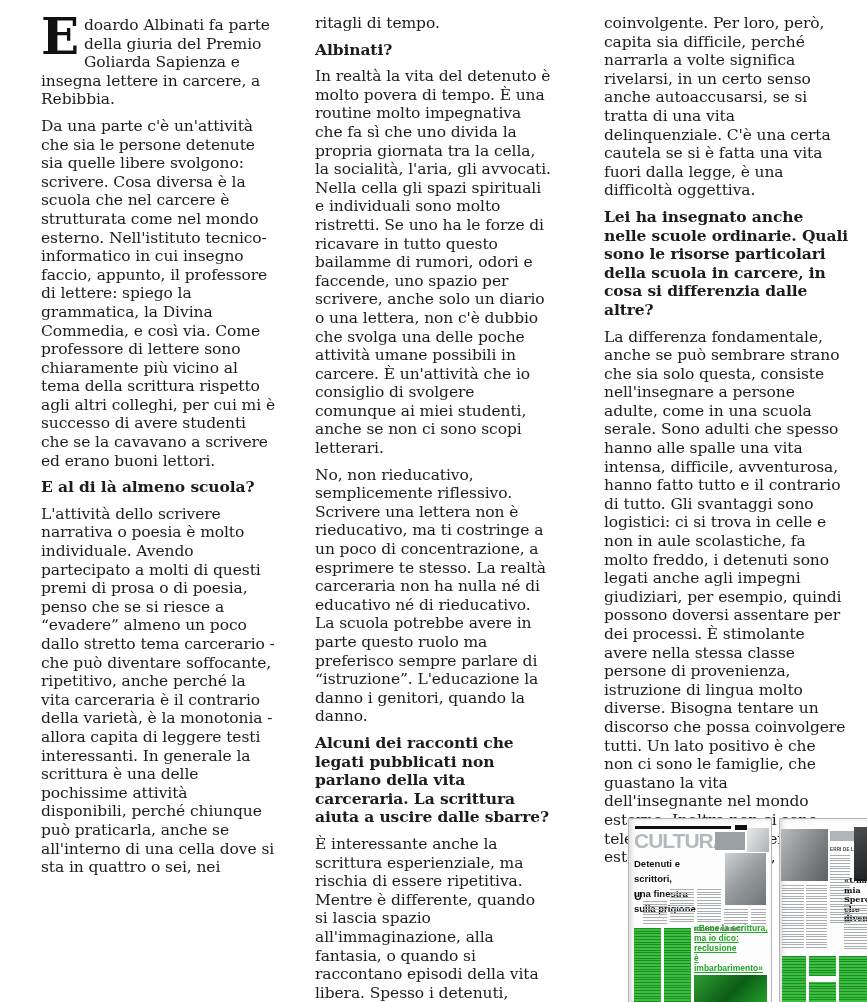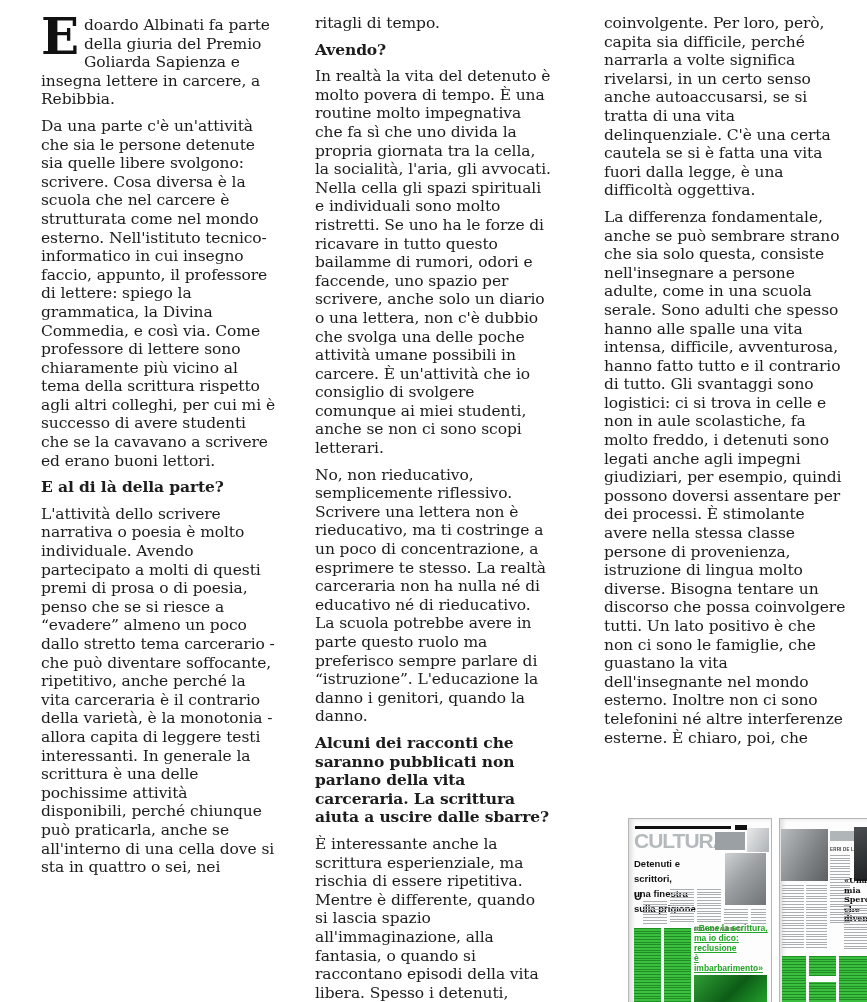--- a/index.html
+++ b/index.html
@@ -64,35 +64,36 @@
   .rule{background:#111;}
 </style>
 </head>
 <body>
 
 <div class="col" id="col1">
   <p class="body-text">
     <span class="dropcap">E</span><span>doardo Albinati fa parte della giuria del </span><span class="ital">Premio Goliarda Sapienza</span><span> e insegna lettere in carcere, a Rebibbia.</span>
   </p>
   <p class="body-text">Da una parte c'è un'attività che sia le persone detenute sia quelle libere svolgono: scrivere. Cosa diversa è la scuola che nel carcere è strutturata come nel mondo esterno. Nell'istituto tecnico-informatico in cui insegno faccio, appunto, il professore di lettere: spiego la grammatica, la Divina Commedia, e così via. Come professore di lettere sono chiaramente più vicino al tema della scrittura rispetto agli altri colleghi, per cui mi è successo di avere studenti che se la cavavano a scrivere ed erano buoni lettori.</p>
-  <p class="body-text question">E al di là della parte?</p>
+  <p class="body-text question">E al di là almeno scuola?</p>
   <p class="body-text">L'attività dello scrivere narrativa o poesia è molto individuale. Avendo partecipato a molti di questi premi di prosa o di poesia, penso che se si riesce a “evadere” almeno un poco dallo stretto tema carcerario - che può diventare soffocante, ripetitivo, anche perché la vita carceraria è il contrario della varietà, è la monotonia - allora capita di leggere testi interessanti. In generale la scrittura è una delle pochissime attività disponibili, perché chiunque può praticarla, anche se all'interno di una cella dove si sta in quattro o sei, nei</p>
 </div>
 
 <div class="col" id="col2">
   <p class="body-text">ritagli di tempo.</p>
-  <p class="body-text question">Avendo?</p>
+  <p class="body-text question">Albinati?</p>
   <p class="body-text">In realtà la vita del detenuto è molto povera di tempo. È una routine molto impegnativa che fa sì che uno divida la propria giornata tra la cella, la socialità, l'aria, gli avvocati. Nella cella gli spazi spirituali e individuali sono molto ristretti. Se uno ha le forze di ricavare in tutto questo bailamme di rumori, odori e faccende, uno spazio per scrivere, anche solo un diario o una lettera, non c'è dubbio che svolga una delle poche attività umane possibili in carcere. È un'attività che io consiglio di svolgere comunque ai miei studenti, anche se non ci sono scopi letterari.</p>
   <p class="body-text">No, non rieducativo, semplicemente riflessivo. Scrivere una lettera non è rieducativo, ma ti costringe a un poco di concentrazione, a esprimere te stesso. La realtà carceraria non ha nulla né di educativo né di rieducativo. La scuola potrebbe avere in parte questo ruolo ma preferisco sempre parlare di “istruzione”. L'educazione la danno i genitori, quando la danno.</p>
-  <p class="body-text question">Alcuni dei racconti che saranno pubblicati non parlano della vita carceraria. La scrittura aiuta a uscire dalle sbarre?</p>
+  <p class="body-text question">Alcuni dei racconti che legati pubblicati non parlano della vita carceraria. La scrittura aiuta a uscire dalle sbarre?</p>
   <p class="body-text">È interessante anche la scrittura esperienziale, ma rischia di essere ripetitiva. Mentre è differente, quando si lascia spazio all'immaginazione, alla fantasia, o quando si raccontano episodi della vita libera. Spesso i detenuti, prima di essere carcerati, hanno vissuto una vita spericolata, se riescono a raccontarla può essere</p>
 </div>
 
 <div class="col" id="col3">
   <p class="body-text">coinvolgente. Per loro, però, capita sia difficile, perché narrarla a volte significa rivelarsi, in un certo senso anche autoaccusarsi, se si tratta di una vita delinquenziale. C'è una certa cautela se si è fatta una vita fuori dalla legge, è una difficoltà oggettiva.</p>
+  <p class="body-text question">Lei ha insegnato anche nelle scuole ordinarie. Quali sono le risorse particolari della scuola in carcere, in cosa si differenzia dalle altre?</p>
   <p class="body-text">La differenza fondamentale, anche se può sembrare strano che sia solo questa, consiste nell'insegnare a persone adulte, come in una scuola serale. Sono adulti che spesso hanno alle spalle una vita intensa, difficile, avventurosa, hanno fatto tutto e il contrario di tutto. Gli svantaggi sono logistici: ci si trova in celle e non in aule scolastiche, fa molto freddo, i detenuti sono legati anche agli impegni giudiziari, per esempio, quindi possono doversi assentare per dei processi. È stimolante avere nella stessa classe persone di provenienza, istruzione di lingua molto diverse. Bisogna tentare un discorso che possa coinvolgere tutti. Un lato positivo è che non ci sono le famiglie, che guastano la vita dell'insegnante nel mondo esterno. Inoltre non ci sono telefonini né altre interferenze esterne. È chiaro, poi, che</p>
 </div>
 
 <div id="thumbs">
 
   <div class="mini-page" id="mini1">
     <div class="abs rule" style="left:6px;top:7px;width:96px;height:3px;"></div>
     <div class="abs rule" style="left:106px;top:6px;width:12px;height:5px;"></div>
     <div class="abs masthead" style="left:5px;top:11px;">CULTURA</div>
     <div class="abs gray-box" style="left:86px;top:13px;width:30px;height:18px;"></div>

